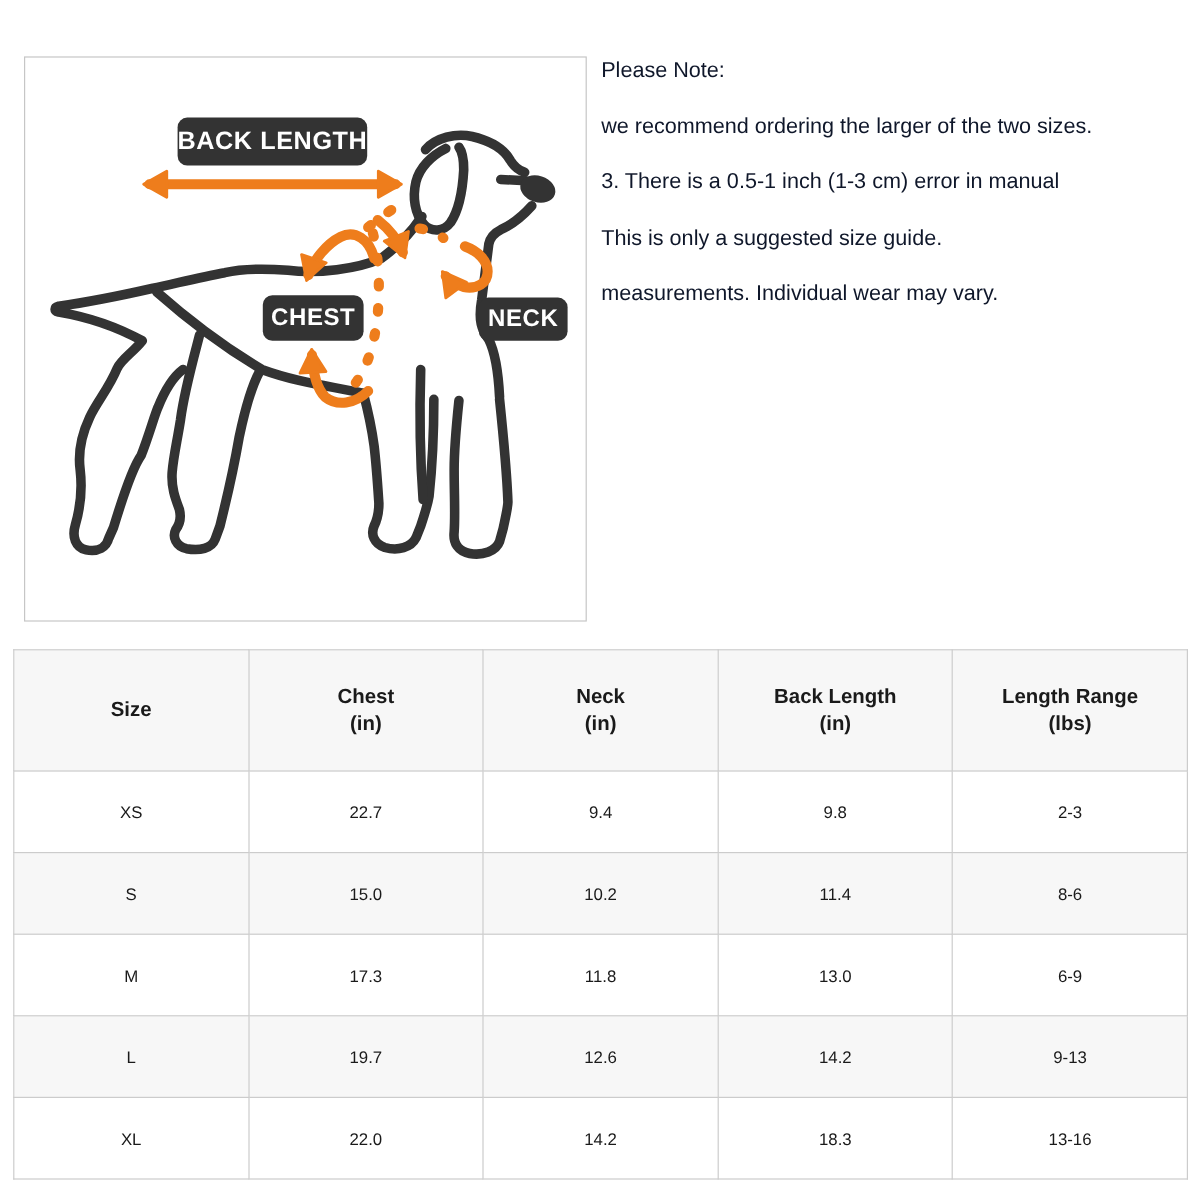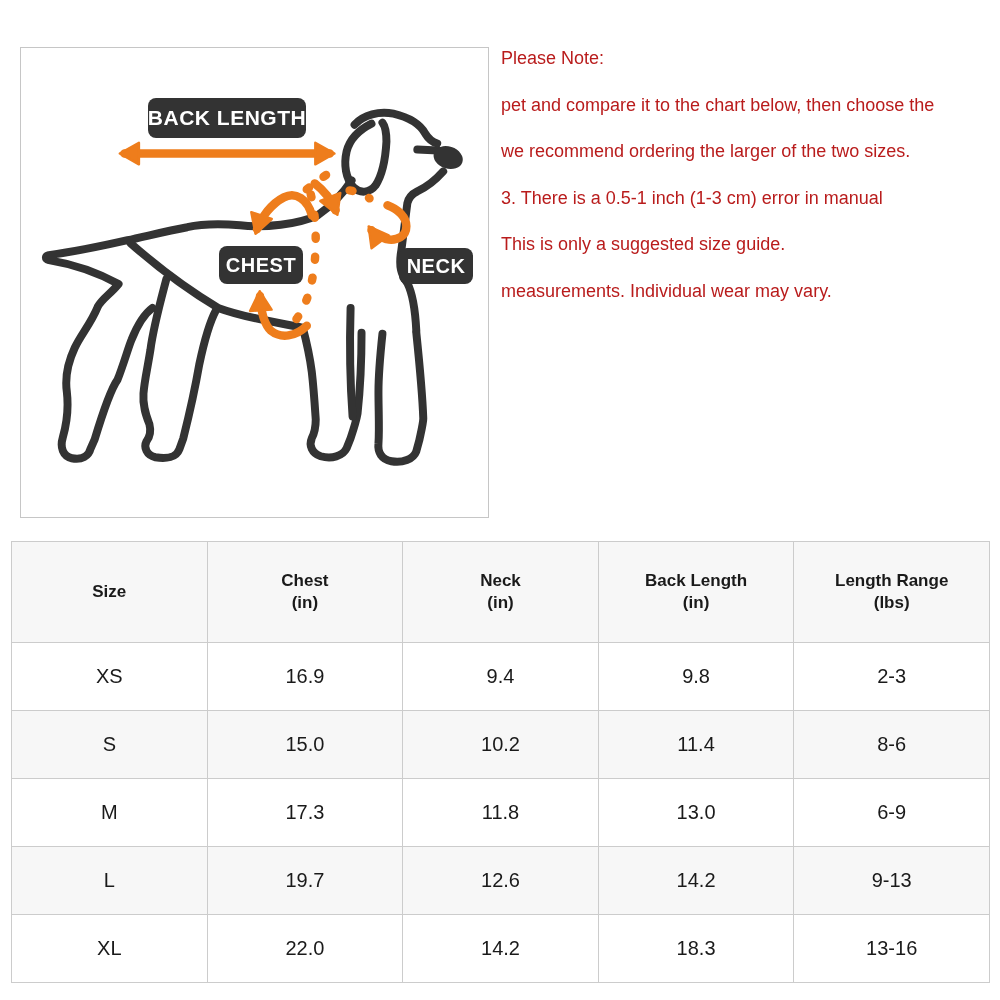--- a/index.html
+++ b/index.html
@@ -30,38 +30,38 @@
     position:absolute;background:var(--label-bg);color:#ffffff;
     display:flex;align-items:center;justify-content:center;
     font-weight:bold;border-radius:8px;letter-spacing:.5px;white-space:nowrap;
   }
   .tag-back{left:127px;top:50px;width:158px;height:40px;font-size:21px;}
   .tag-chest{left:198px;top:198px;width:84px;height:38px;font-size:20px;}
   .tag-neck{left:378px;top:200px;width:74px;height:36px;font-size:20px;}
   
   .notes{
     position:absolute;left:501px;top:35px;width:499px;
-    font-size:18px;line-height:46.5px;color:#b91c1c;
+    font-size:18px;line-height:46.5px;color:#0f172a;
   }
   .note-line{white-space:nowrap;}
   
   .size-table{
     position:absolute;left:11px;top:541px;width:979px;
     border-collapse:collapse;table-layout:fixed;
     color:#1a1a1a;
   }
   .size-table th,.size-table td{
     border:1px solid var(--table-border);
     text-align:center;vertical-align:middle;
   }
   .size-table th{
     height:101px;background:var(--row-alt);
     font-size:17px;font-weight:bold;line-height:22px;white-space:pre-line;
   }
-  .size-table td{height:68px;font-size:20px;background:#ffffff;}
+  .size-table td{height:68px;font-size:14px;background:#ffffff;}
   .size-table tr.alt td{background:var(--row-alt);}
 </style>
 </head>
 <body>
 
 <div>
 
   <div class="diagram-panel">
     <svg class="dog-svg" viewBox="0 0 469 471" aria-hidden="true">
       <defs>
@@ -107,21 +107,20 @@
       </g>
     </svg>
 
     <div class="tag tag-back">BACK LENGTH</div>
     <div class="tag tag-chest">CHEST</div>
     <div class="tag tag-neck">NECK</div>
   </div>
 
   <div class="notes">
     <div class="note-line">Please Note:</div>
-    <div class="note-line">pet and compare it to the chart below, then choose the</div>
     <div class="note-line">we recommend ordering the larger of the two sizes.</div>
     <div class="note-line">3. There is a 0.5-1 inch (1-3 cm) error in manual</div>
     <div class="note-line">This is only a suggested size guide.</div>
     <div class="note-line">measurements. Individual wear may vary.</div>
   </div>
 
   <table class="size-table">
     <thead>
       <tr>
         <th>Size</th>
@@ -131,21 +130,21 @@
 (in)</th>
         <th>Back Length
 (in)</th>
         <th>Length Range
 (lbs)</th>
       </tr>
     </thead>
     <tbody>
       <tr>
         <td>XS</td>
-        <td>16.9</td>
+        <td>22.7</td>
         <td>9.4</td>
         <td>9.8</td>
         <td>2-3</td>
       </tr>
       <tr class="alt">
         <td>S</td>
         <td>15.0</td>
         <td>10.2</td>
         <td>11.4</td>
         <td>8-6</td>

